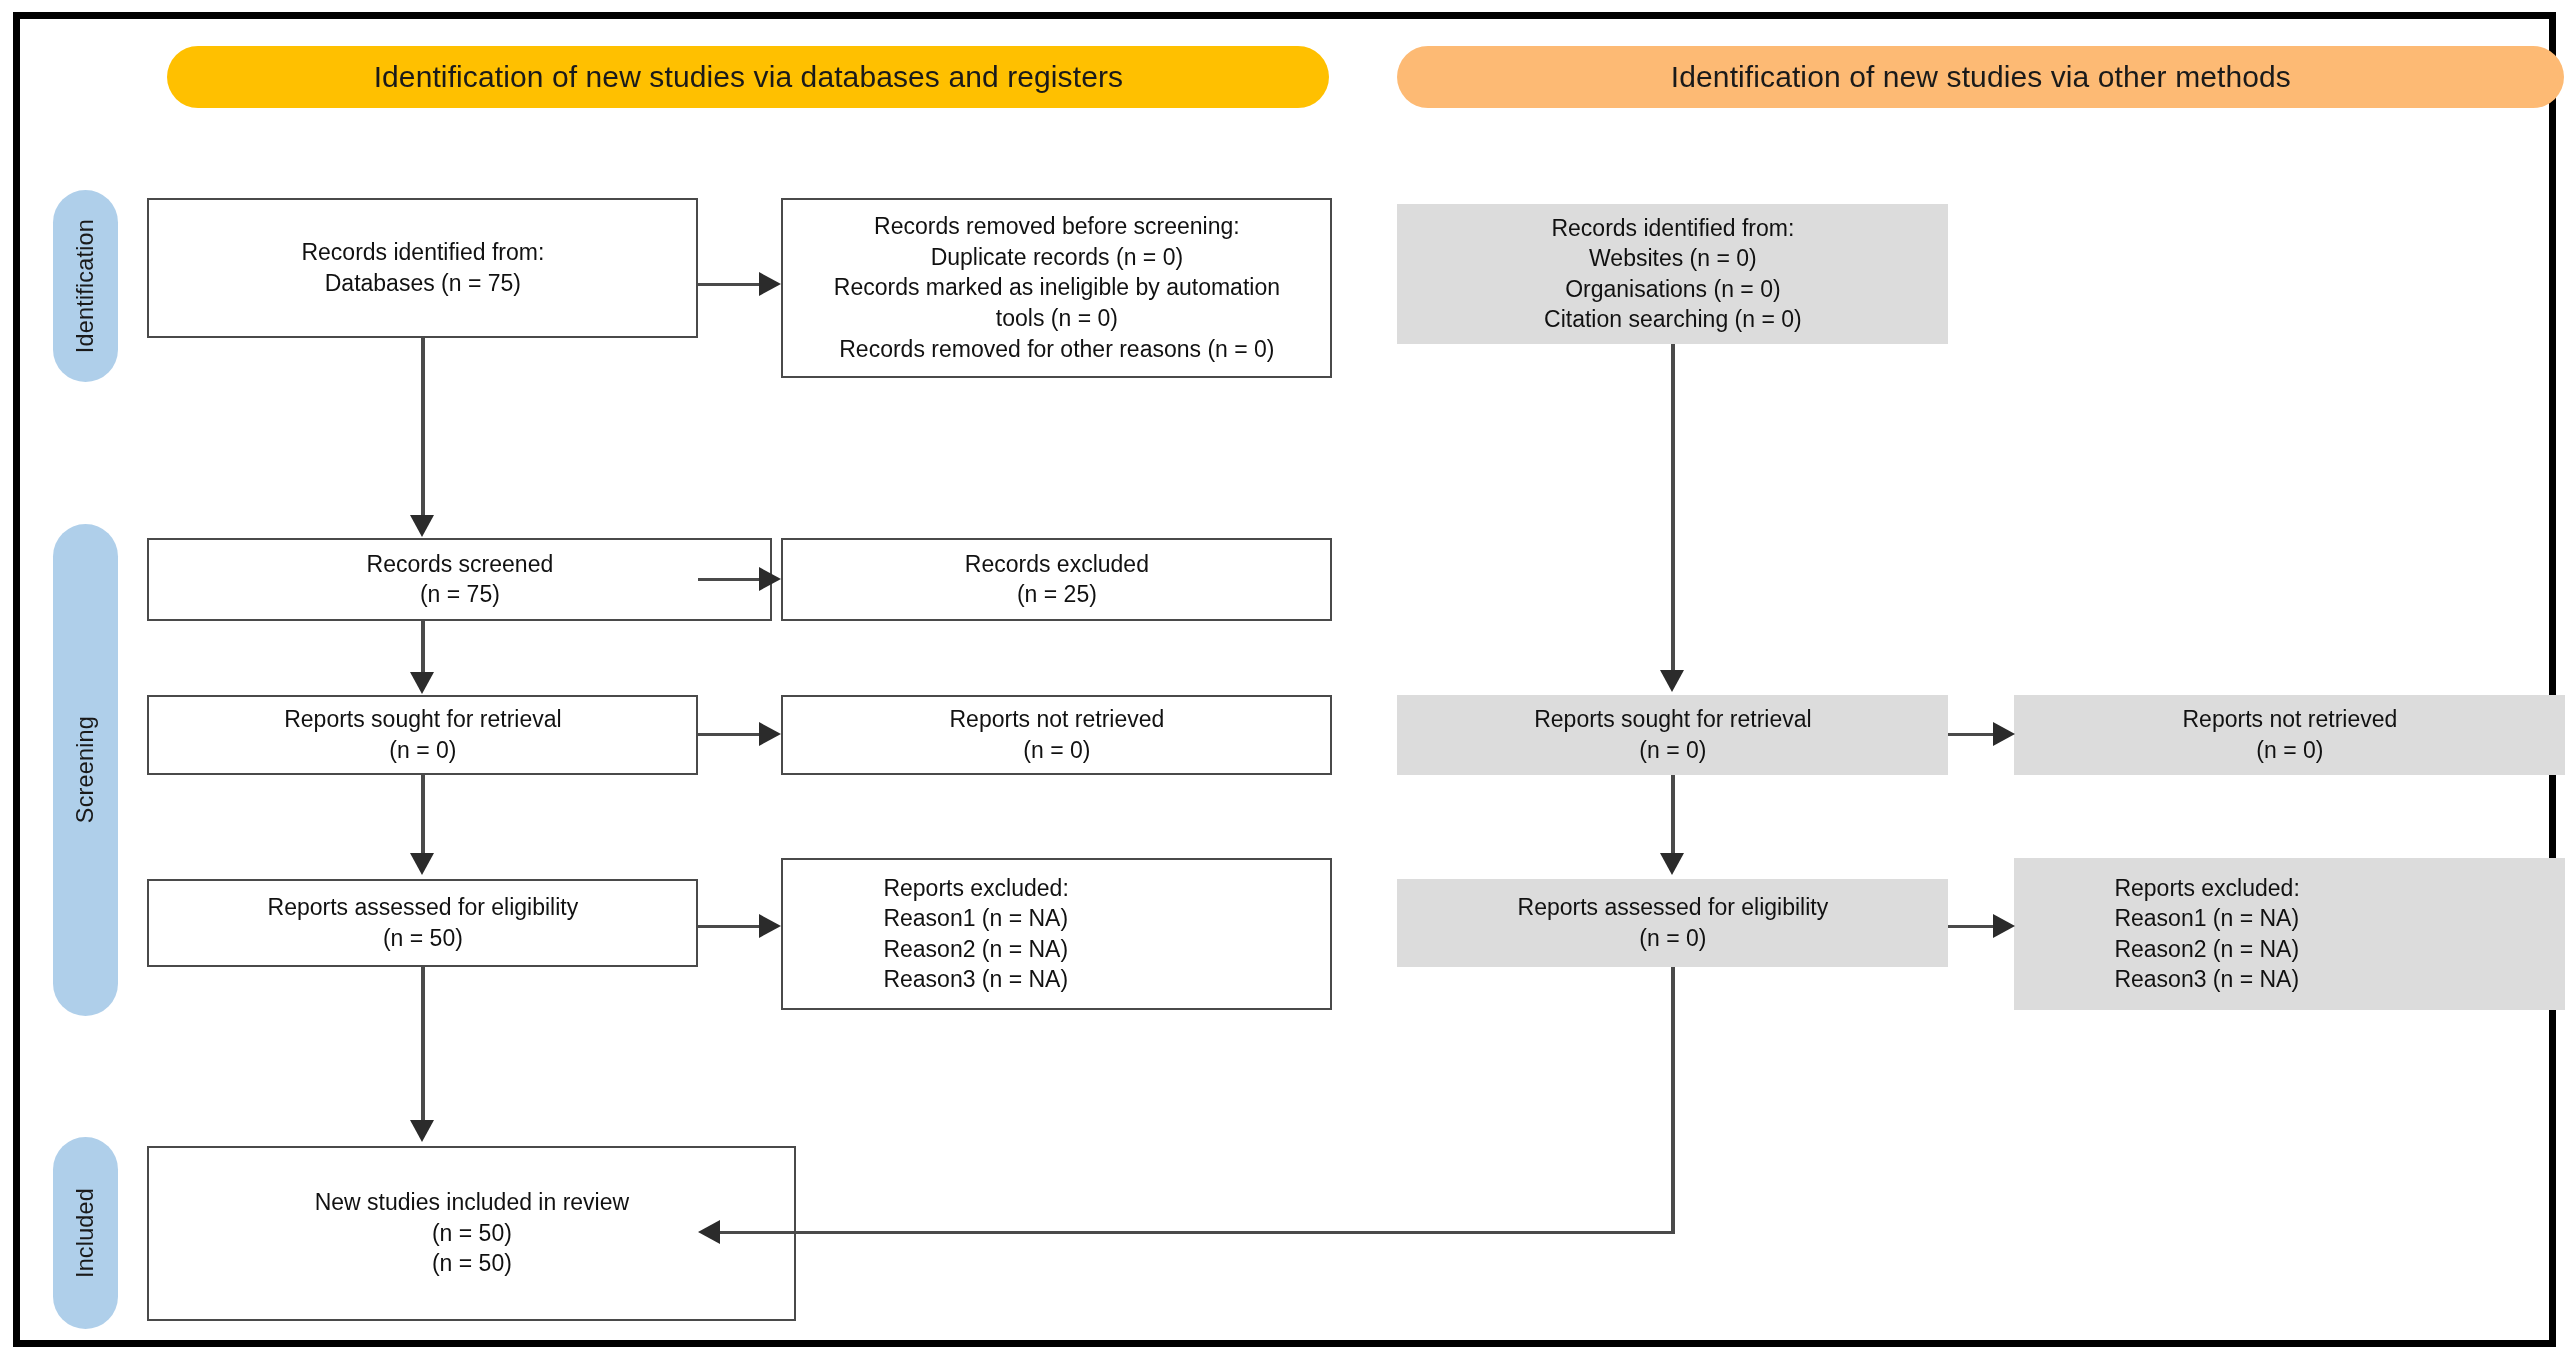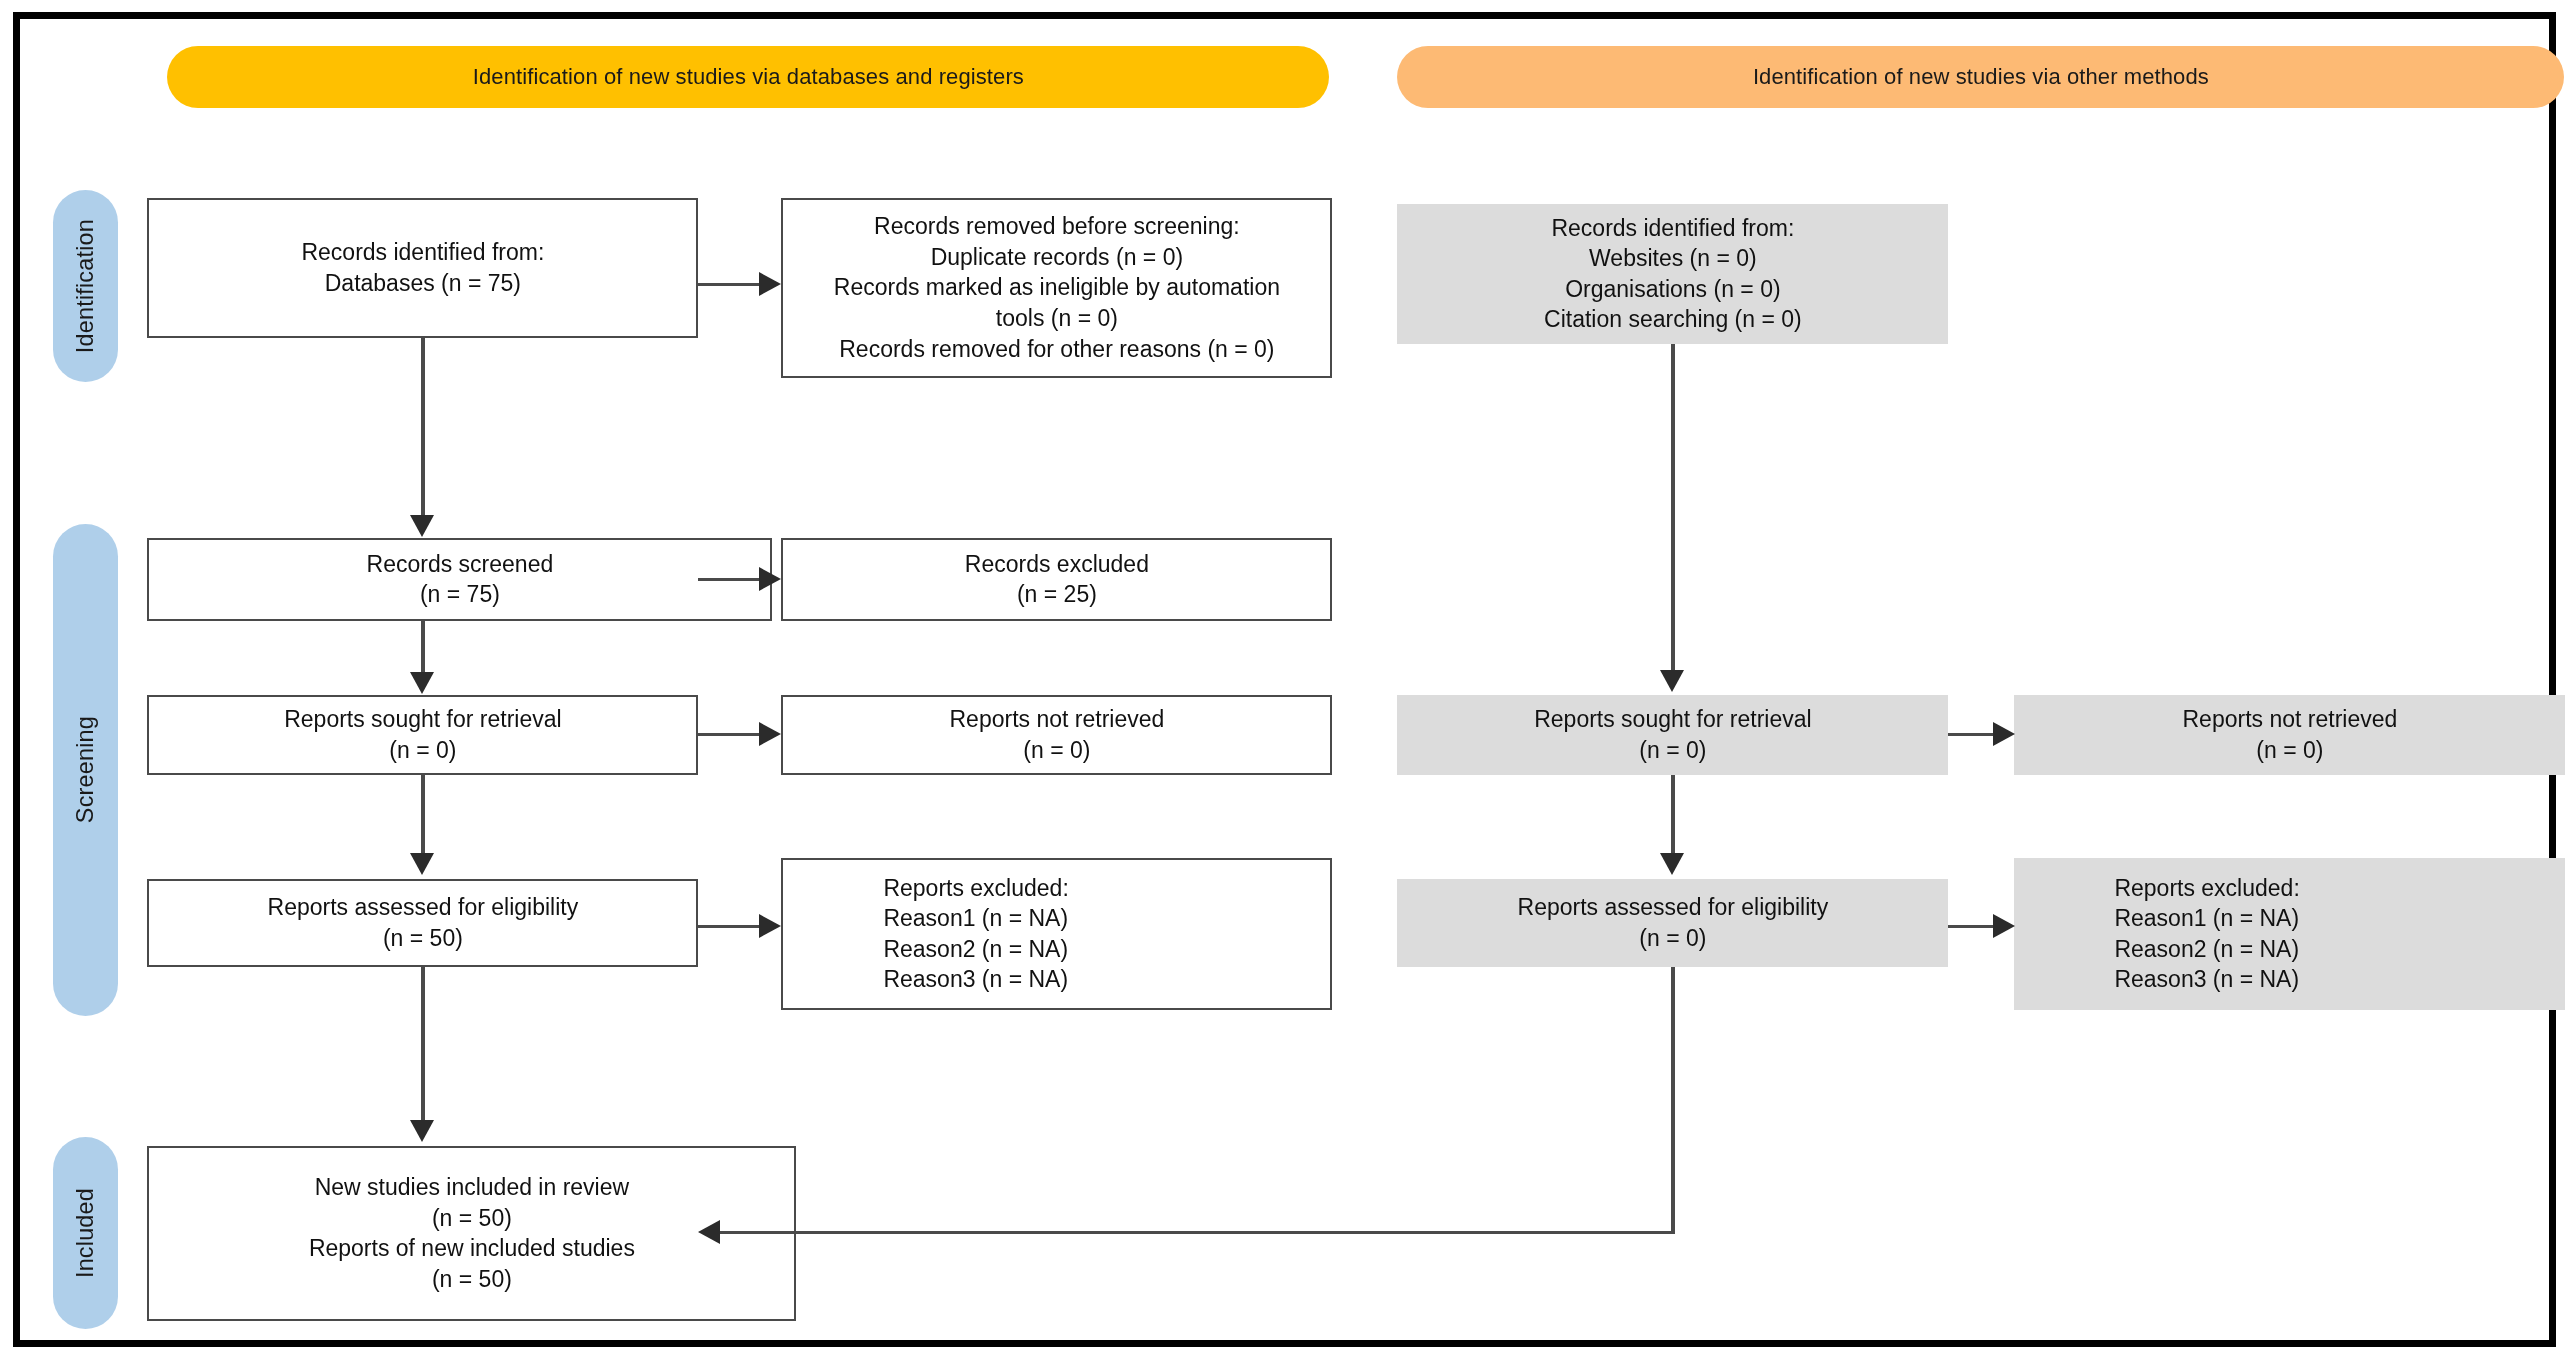--- a/index.html
+++ b/index.html
@@ -33,21 +33,21 @@
   }
 
   
   .banner {
     position: absolute;
     height: 62px;
     border-radius: 32px;
     display: flex;
     align-items: center;
     justify-content: center;
-    font-size: 22px;
+    font-size: 30px;
     color: #1a1a1a;
     text-align: center;
     letter-spacing: 0.1px;
   }
   .banner-db {
     left: 147px;
     top: 27px;
     width: 1162px;
     background: #FFC000;
   }
@@ -293,21 +293,20 @@
     <div class="ln-v" style="left:1651px; top:756px; height:78px;"></div>
     <div class="arrow-d" style="left:1640px; top:834px;"></div>
 
     <div class="ln-h" style="left:1928px; top:906px; width:47px;"></div>
     <div class="arrow-r" style="left:1973px; top:895px;"></div>
 
     <div class="box outlined" style="left:127px; top:1127px; width:649px; height:175px;">
       <div class="lines">
         <div>New studies included in review</div>
         <div>(n = 50)</div>
-        <div>Reports of new included studies</div>
         <div>(n = 50)</div>
       </div>
     </div>
 
     <div class="ln-v" style="left:401px; top:948px; height:155px;"></div>
     <div class="arrow-d" style="left:390px; top:1101px;"></div>
 
     <div class="ln-v" style="left:1651px; top:948px; height:267px;"></div>
     <div class="ln-h" style="left:699px; top:1212px; width:955px;"></div>
     <div class="arrow-l" style="left:678px; top:1201px;"></div>

